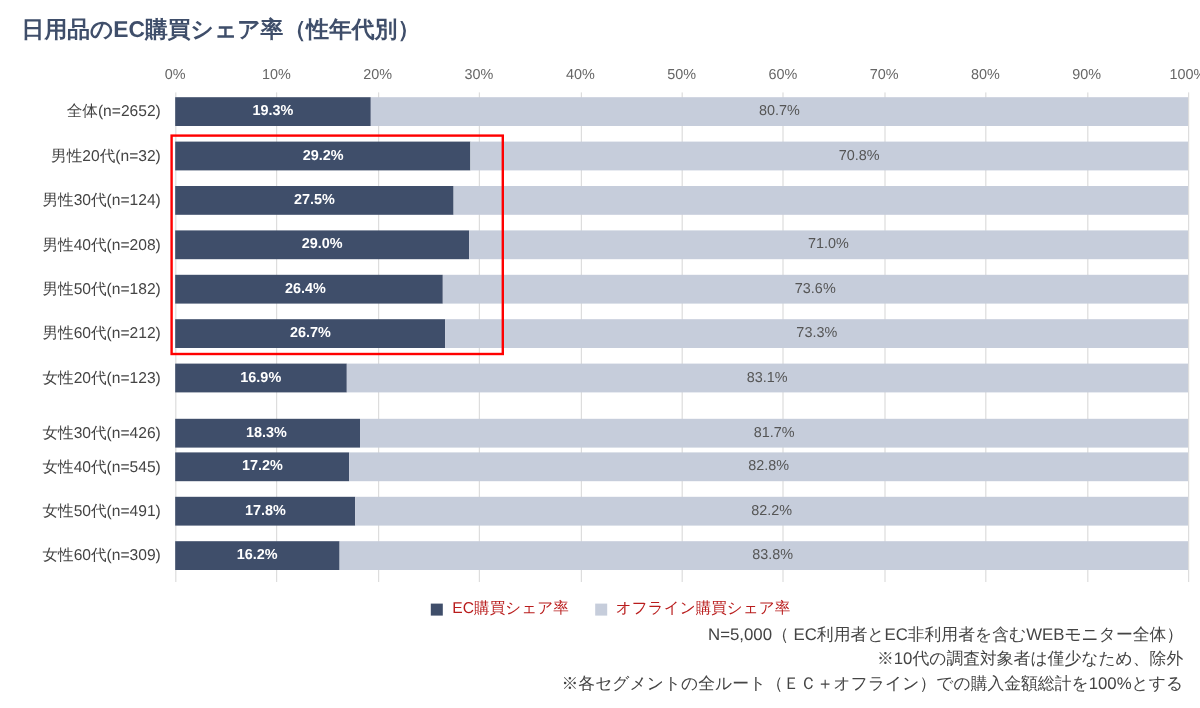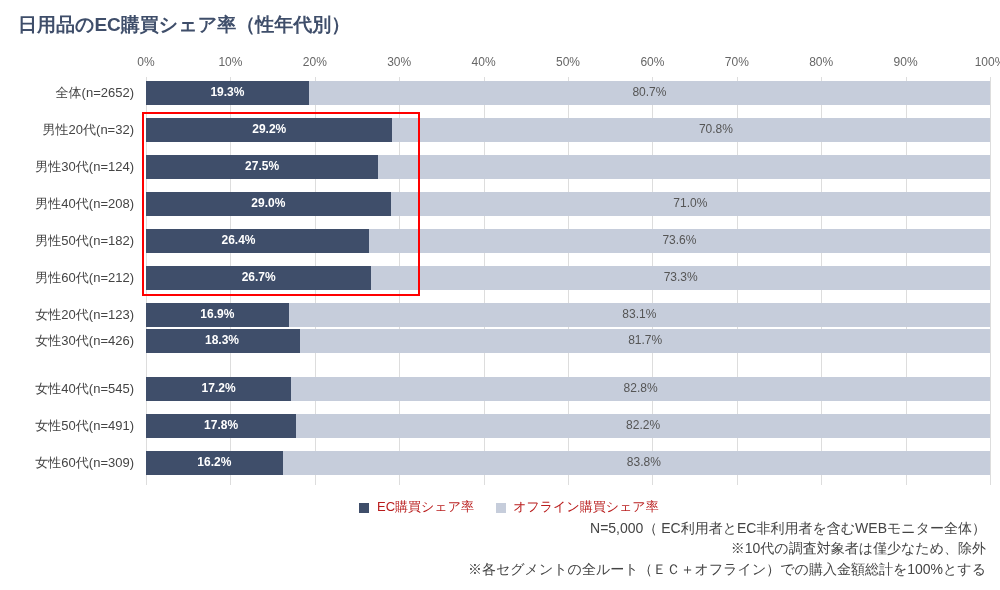--- a/index.html
+++ b/index.html
@@ -77,38 +77,38 @@
         <div class="rowlabel">男性40代(n=208)</div>
         <div class="bar-ec" style="width: 244.76px;"></div>
         <div class="bar-off" style="left: 244.76px; width: 599.24px;"></div>
         <div class="val-ec" style="left: 0px; width: 244.76px;">29.0%</div>
         <div class="val-off" style="left: 244.76px; width: 599.24px;">71.0%</div>
       </div>
       <div class="row" style="top: 152px;">
         <div class="rowlabel">男性50代(n=182)</div>
         <div class="bar-ec" style="width: 222.816px;"></div>
         <div class="bar-off" style="left: 222.816px; width: 621.184px;"></div>
-        <div class="val-ec" style="left: 0px; width: 185px;">26.4%</div>
+        <div class="val-ec" style="left: 16px; width: 185px;">26.4%</div>
         <div class="val-off" style="left: 222.816px; width: 621.184px;">73.6%</div>
       </div>
       <div class="row" style="top: 189px;">
         <div class="rowlabel">男性60代(n=212)</div>
         <div class="bar-ec" style="width: 225.348px;"></div>
         <div class="bar-off" style="left: 225.348px; width: 618.652px;"></div>
         <div class="val-ec" style="left: 0px; width: 225.348px;">26.7%</div>
         <div class="val-off" style="left: 225.348px; width: 618.652px;">73.3%</div>
       </div>
       <div class="row" style="top: 226px;">
         <div class="rowlabel">女性20代(n=123)</div>
         <div class="bar-ec" style="width: 142.636px;"></div>
         <div class="bar-off" style="left: 142.636px; width: 701.364px;"></div>
         <div class="val-ec" style="left: 0px; width: 142.636px;">16.9%</div>
         <div class="val-off" style="left: 142.636px; width: 701.364px;">83.1%</div>
       </div>
-      <div class="row" style="top: 252px;">
+      <div class="row" style="top: 272px;">
         <div class="rowlabel">女性30代(n=426)</div>
         <div class="bar-ec" style="width: 154.452px;"></div>
         <div class="bar-off" style="left: 154.452px; width: 689.548px;"></div>
         <div class="val-ec" style="left: 0px; width: 152px;">18.3%</div>
         <div class="val-off" style="left: 154.452px; width: 689.548px;">81.7%</div>
       </div>
       <div class="row" style="top: 300px;">
         <div class="rowlabel">女性40代(n=545)</div>
         <div class="bar-ec" style="width: 145.168px;"></div>
         <div class="bar-off" style="left: 145.168px; width: 698.832px;"></div>

